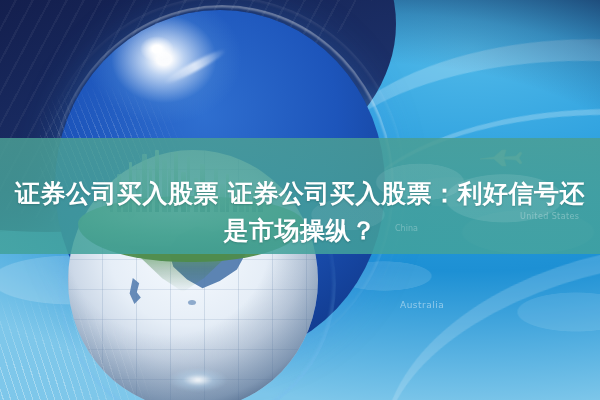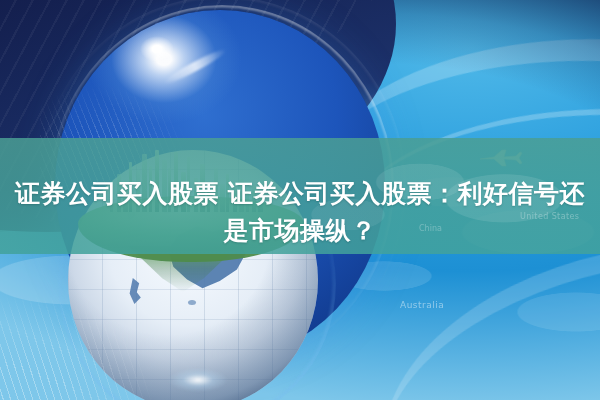--- a/index.html
+++ b/index.html
@@ -271,21 +271,20 @@
     font-size: 8px;
     color: rgba(255,255,255,.30);
     letter-spacing: .4px;
     text-align: right;
   }
   .band-label2 {
     position: absolute;
     left: 395px; top: 224px;
     font-size: 8px;
     color: rgba(255,255,255,.28);
-    margin-left: 24px;
   }
 
   
   .title {
     position: absolute;
     left: 0; top: 158px;
     width: 600px;
     text-align: center;
     color: #ffffff;
     font-size: 25px;

